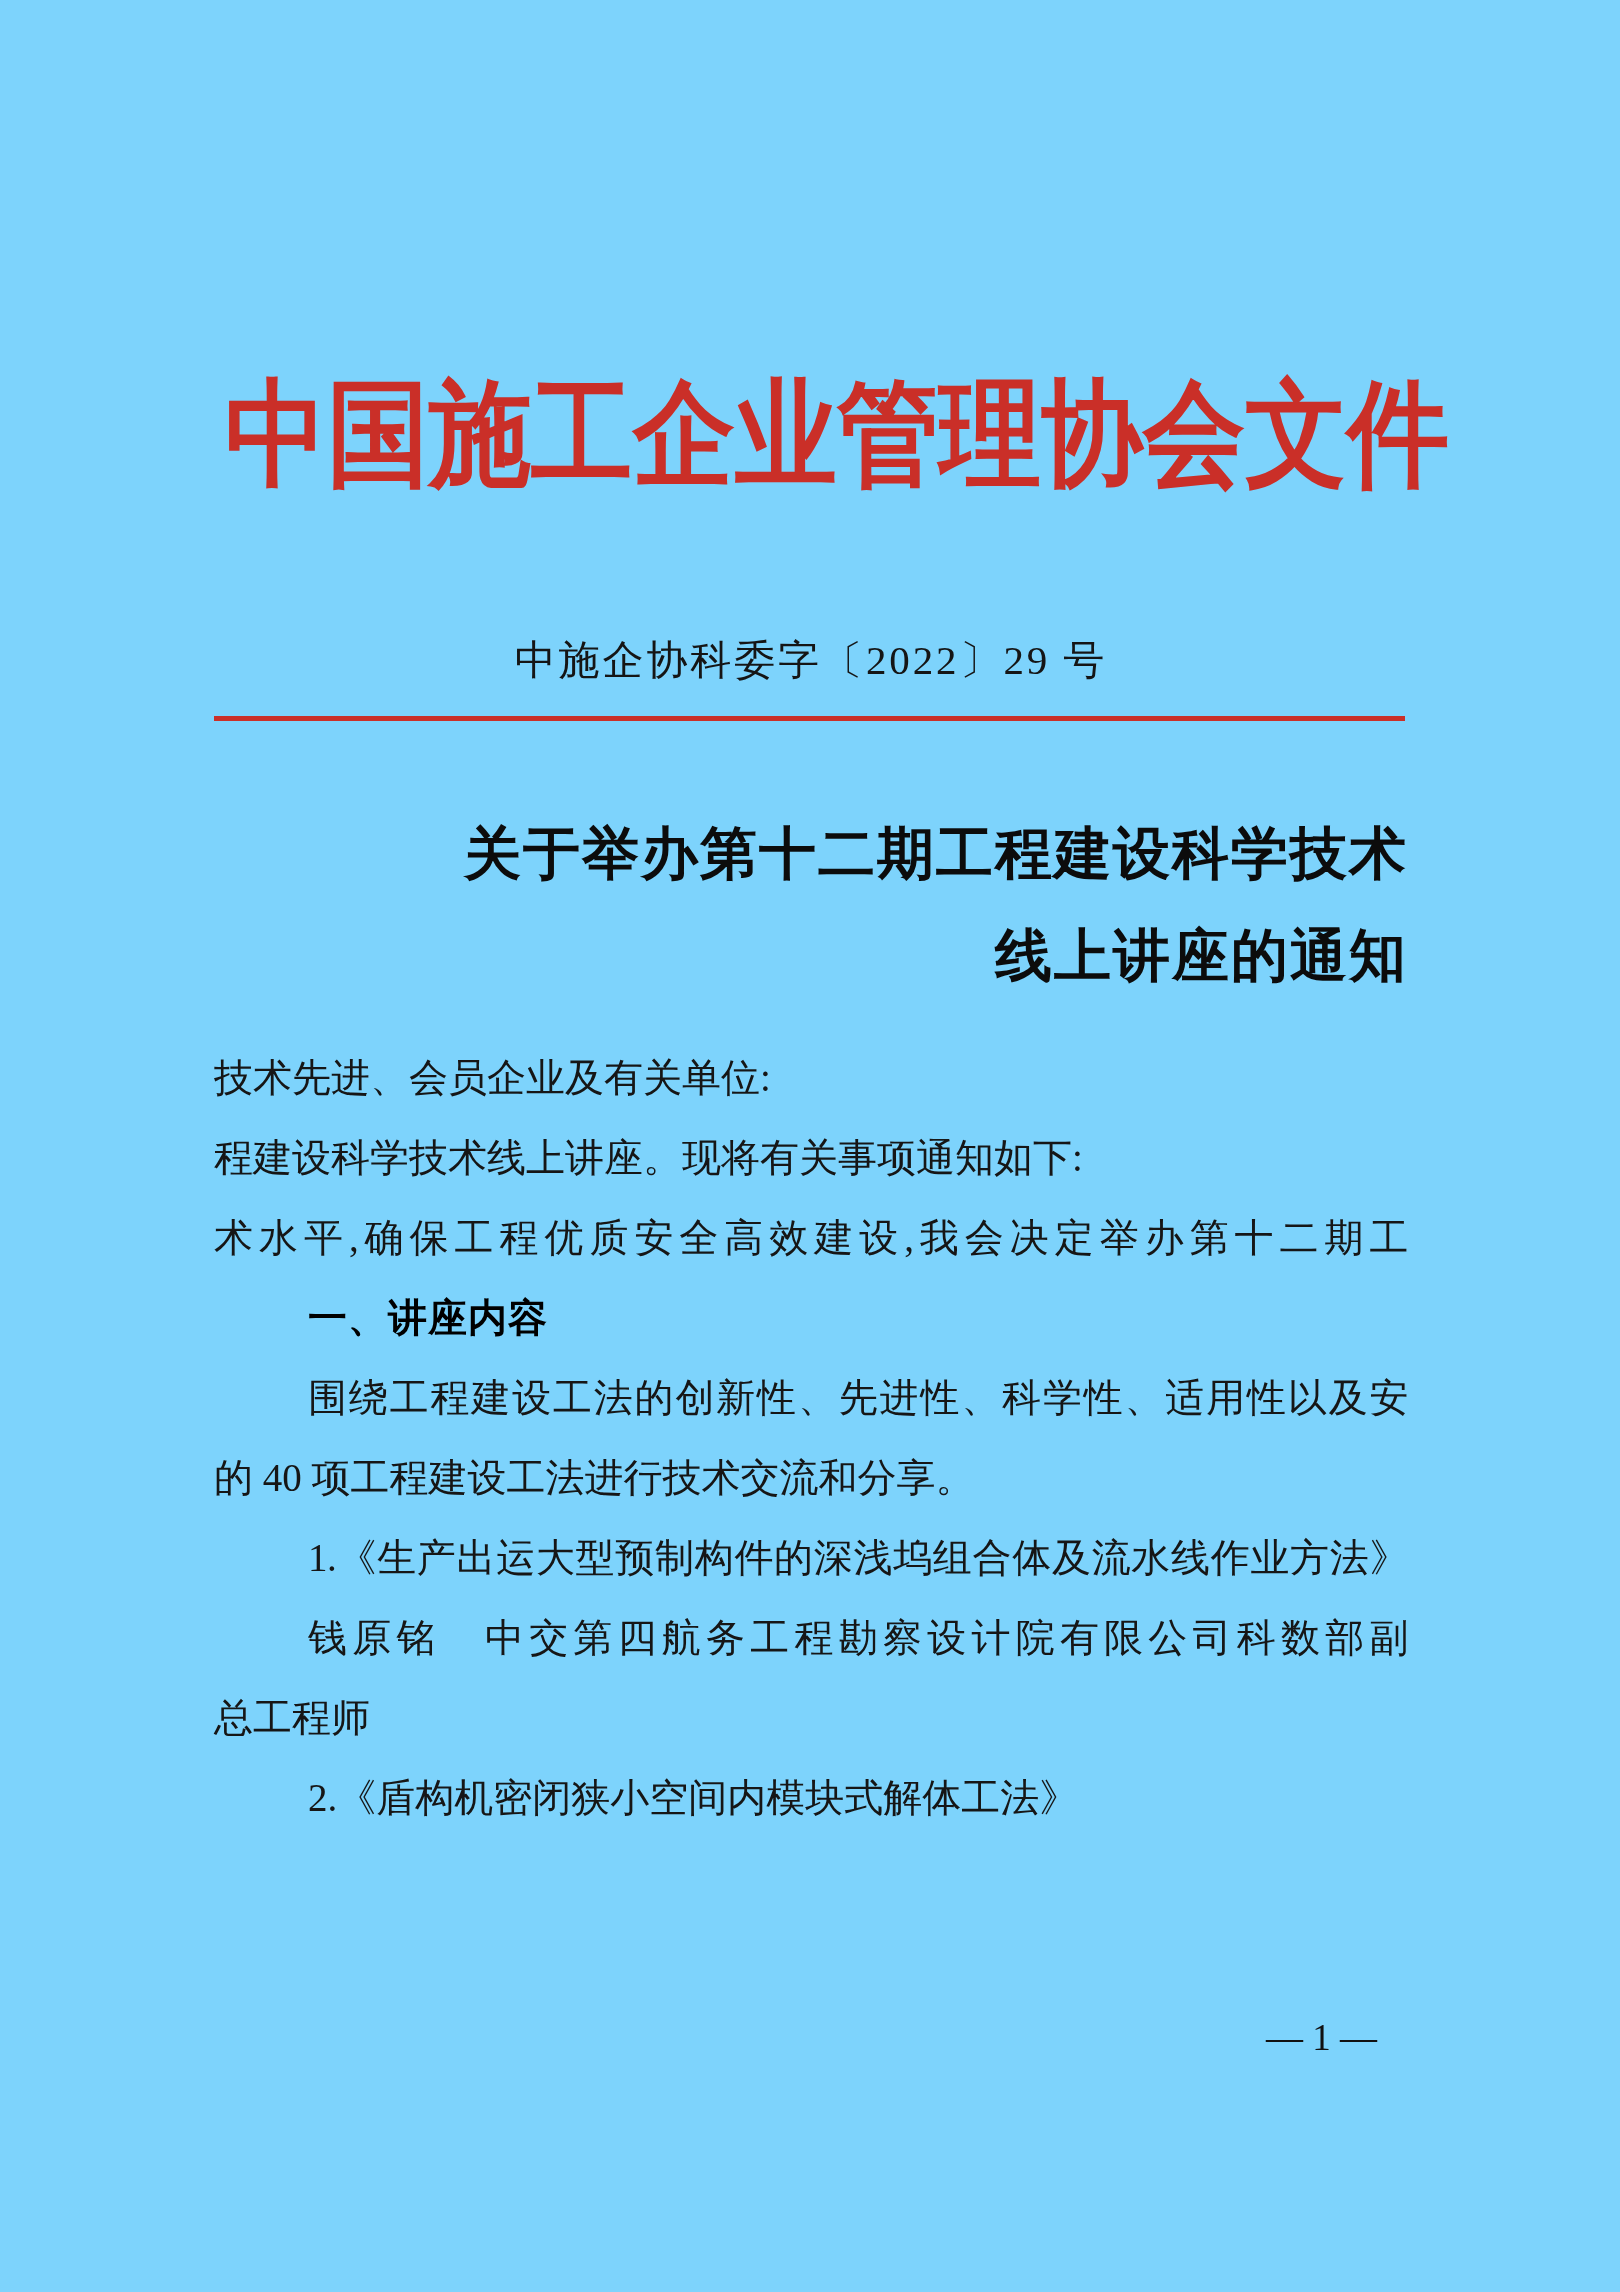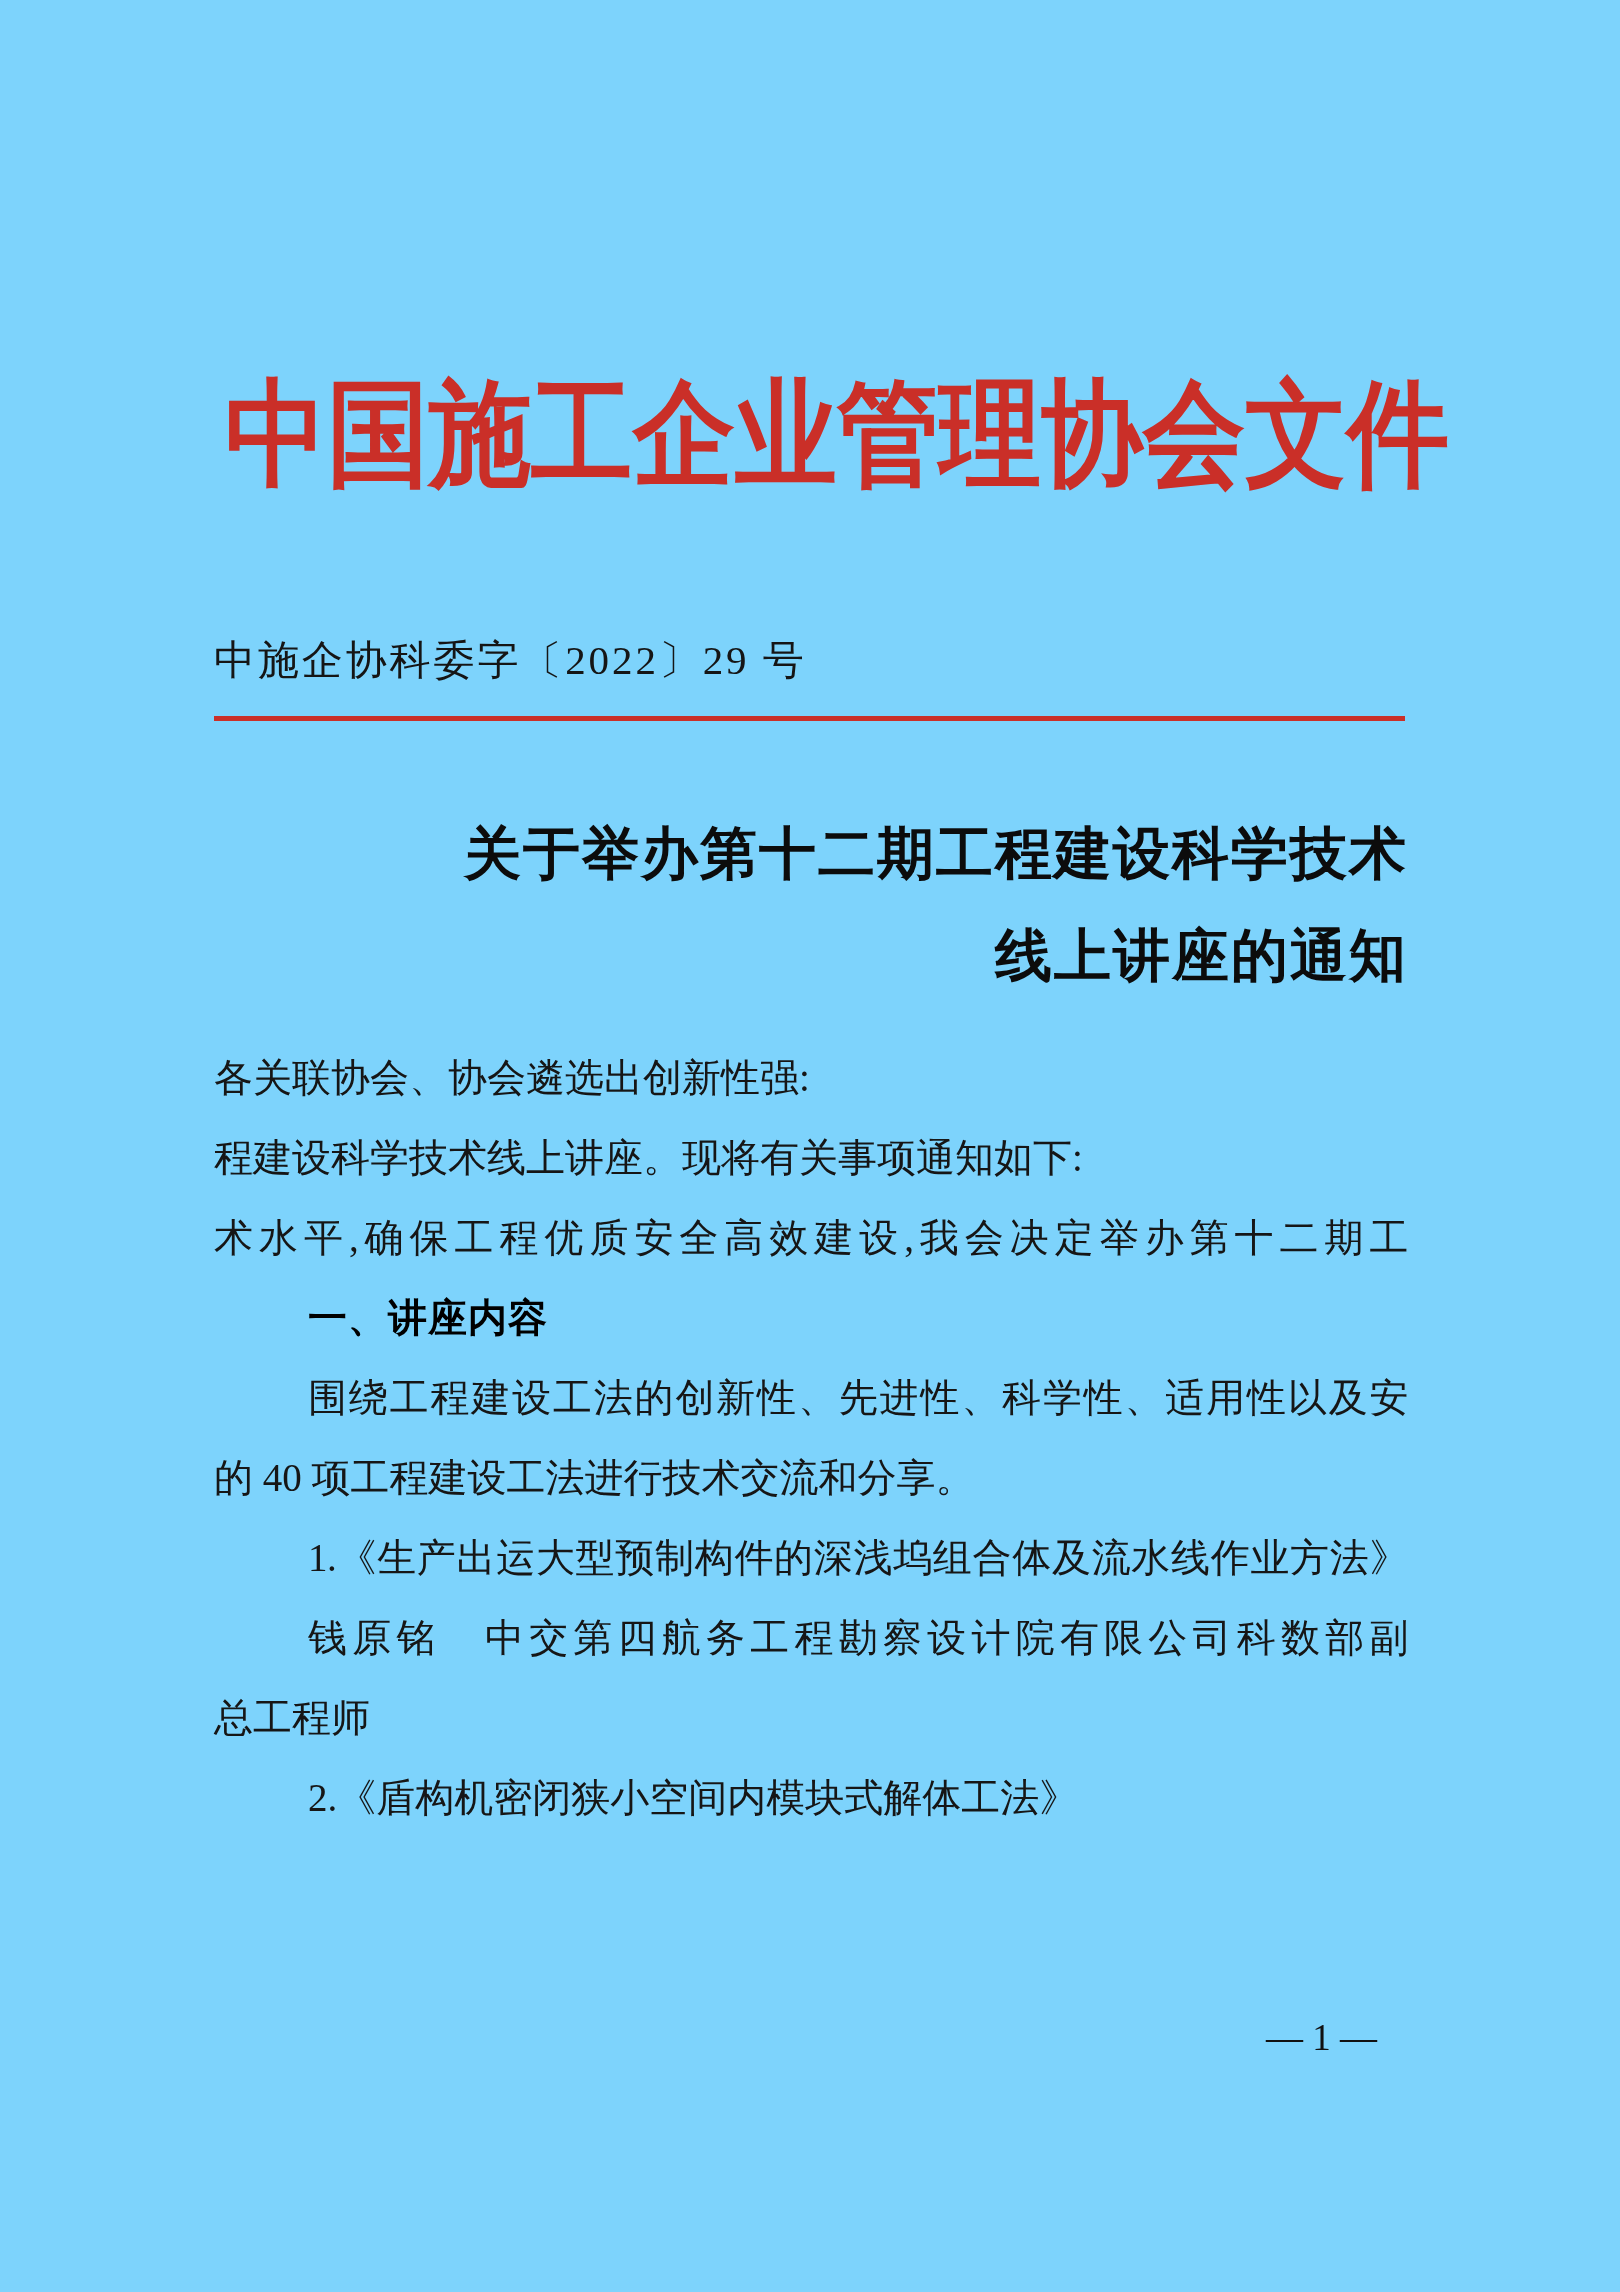--- a/index.html
+++ b/index.html
@@ -20,21 +20,21 @@
     color:#ca2f28;
     text-align:justify; text-align-last:justify;
     transform:scaleY(1.14); transform-origin:center;
     white-space:nowrap;
     letter-spacing:0;
   }
   
   .doc-number {
     position:absolute;
     top:635px; left:214px; width:1194px;
-    text-align:left;
+    text-align:center;
     font-size:41px; line-height:51px;
     letter-spacing:2.9px;
     color:#151515;
   }
   
   .red-line {
     position:absolute;
     top:716px; left:214px; width:1191px; height:4.9px;
     background:#ca2f28;
   }
@@ -87,21 +87,21 @@
   <div class="doc-number">中施企协科委字〔2022〕29 号</div>
 
   <div class="red-line"></div>
 
   <div class="doc-title">
     <div>关于举办第十二期工程建设科学技术</div>
     <div>线上讲座的通知</div>
   </div>
 
   <div class="body-text">
-    <div class="line">各关联协会、协会遴选出创新性强:</div>
+    <div class="line">技术先进、会员企业及有关单位:</div>
     <div class="line">程建设科学技术线上讲座。现将有关事项通知如下:</div>
     <div class="line justify">术水平,确保工程优质安全高效建设,我会决定举办第十二期工</div>
     <div class="line indent bold-heading">一、讲座内容</div>
     <div class="line indent justify">围绕工程建设工法的创新性、先进性、科学性、适用性以及安</div>
     <div class="line">的 40 项工程建设工法进行技术交流和分享。</div>
     <div class="line indent justify">1.《生产出运大型预制构件的深浅坞组合体及流水线作业方法》</div>
     <div class="line indent justify">钱原铭　中交第四航务工程勘察设计院有限公司科数部副</div>
     <div class="line">总工程师</div>
     <div class="line indent">2.《盾构机密闭狭小空间内模块式解体工法》</div>
   </div>

